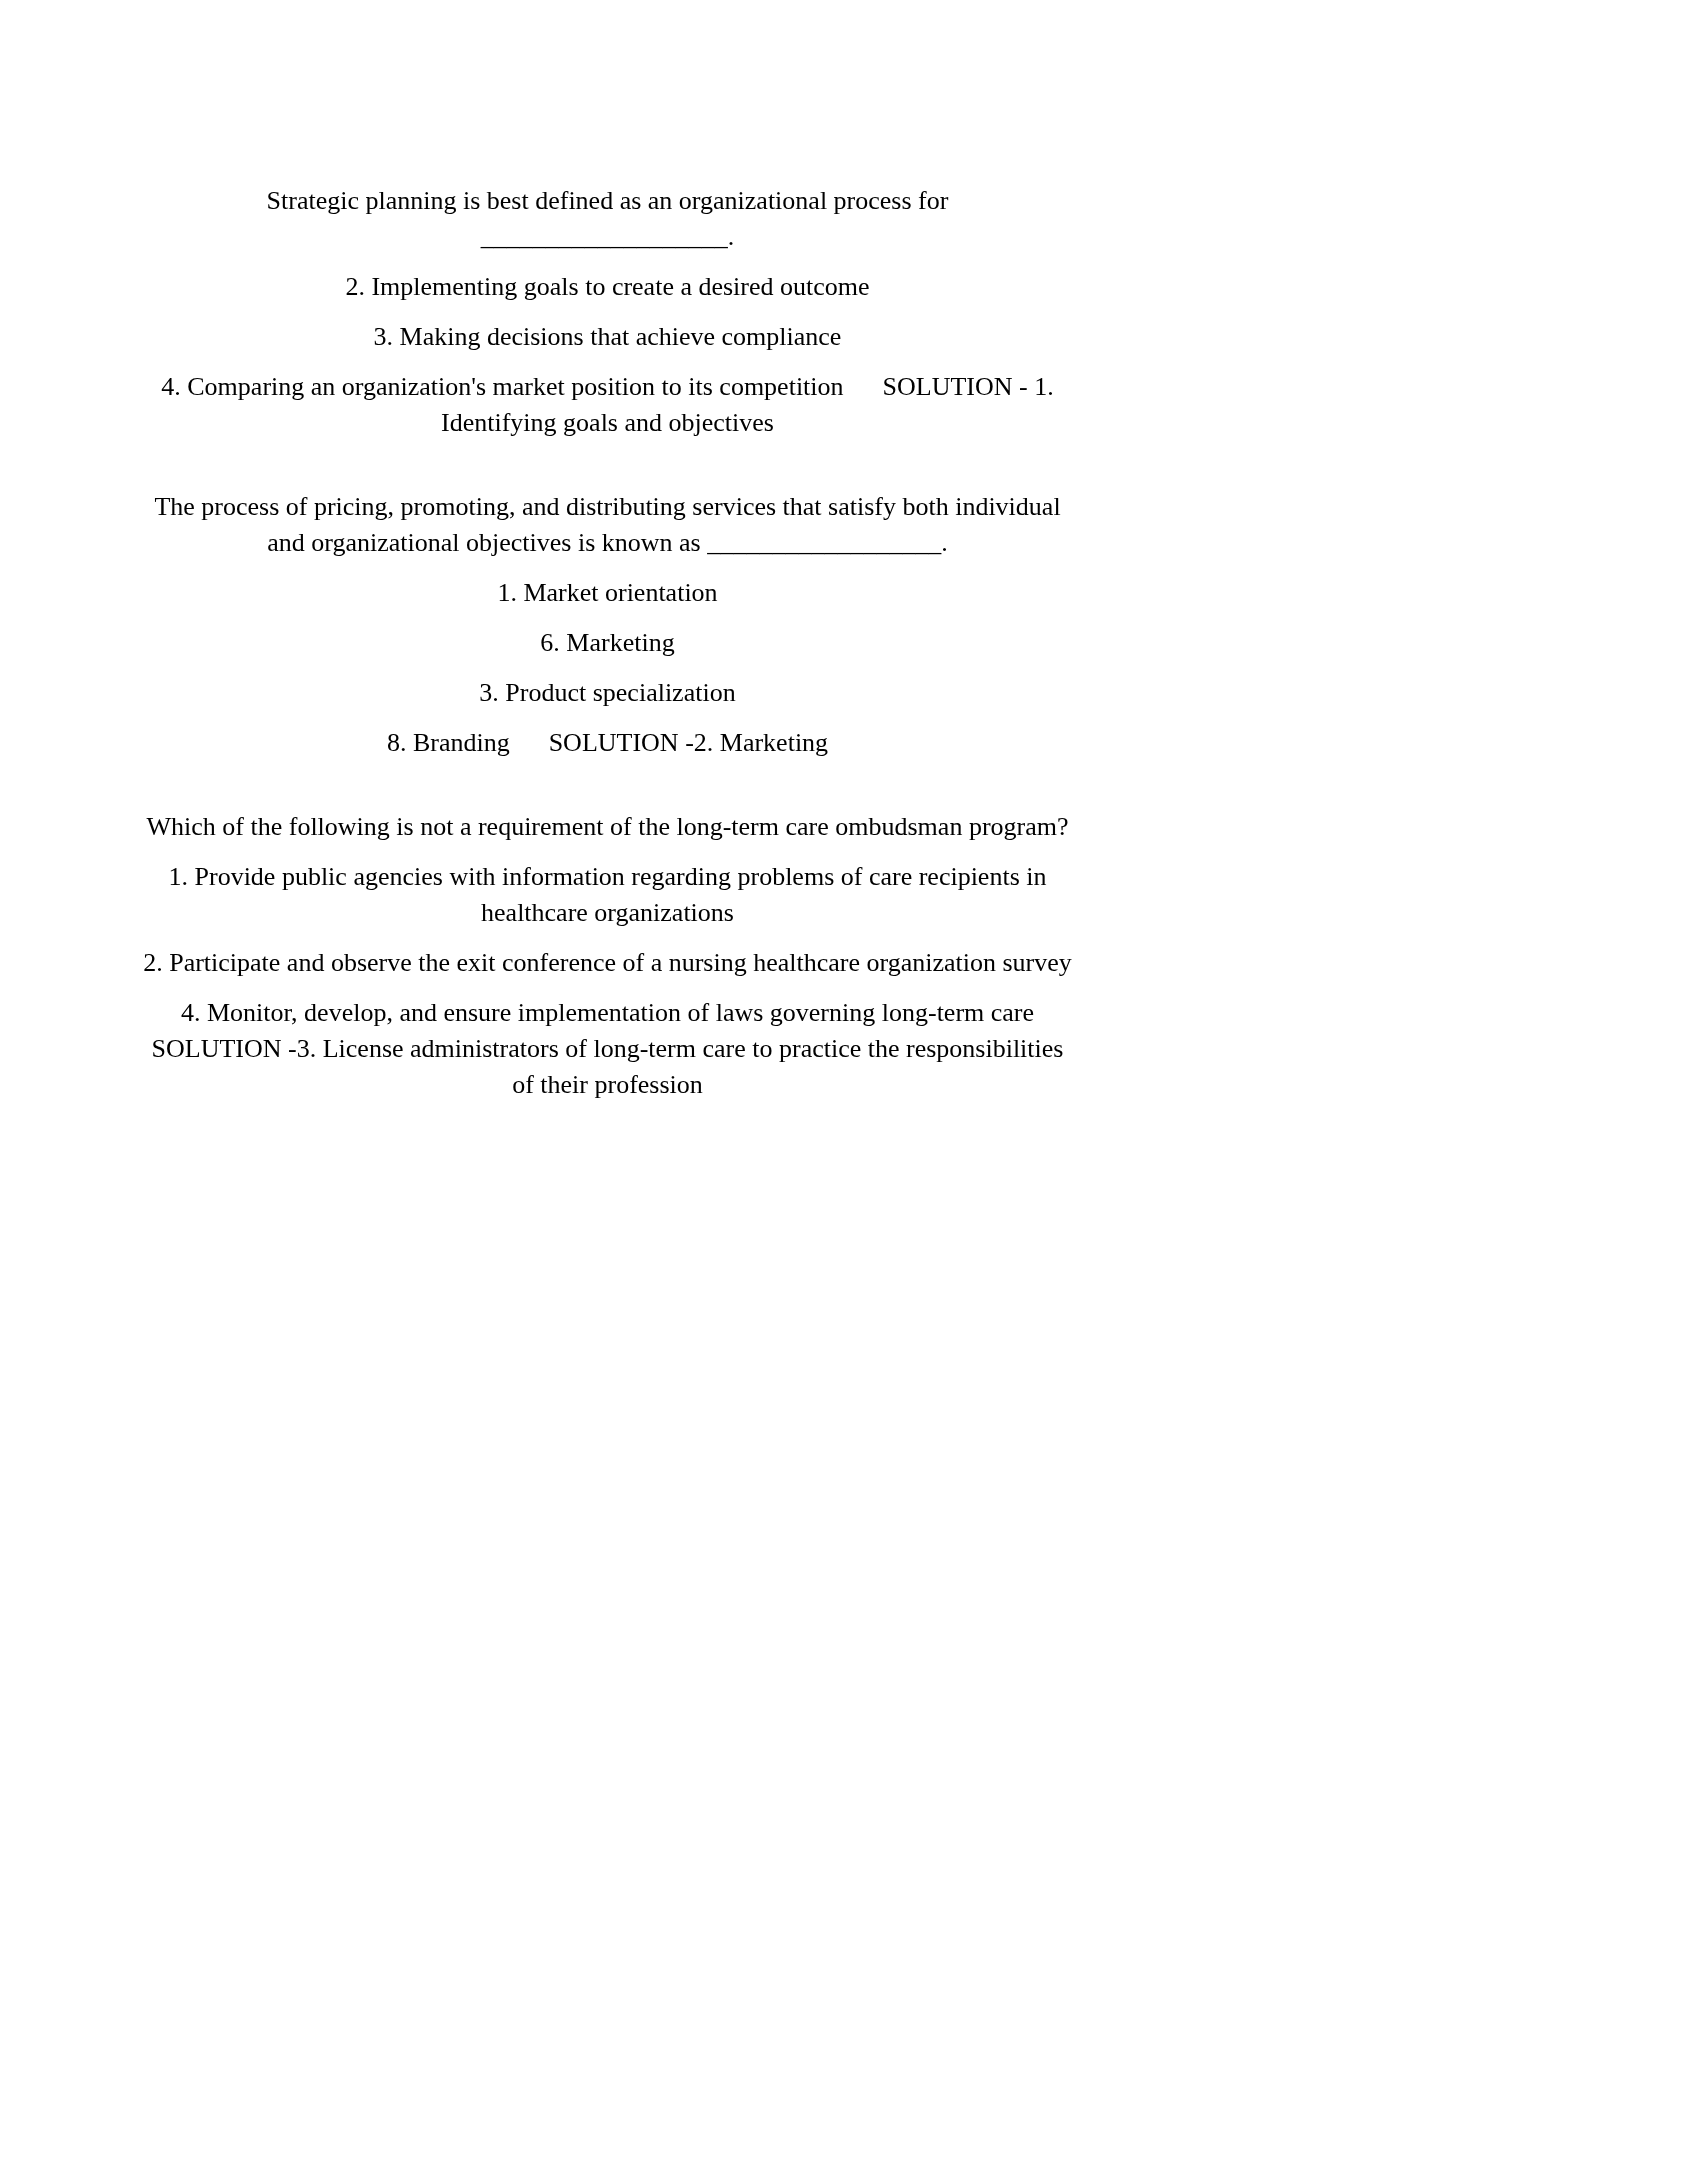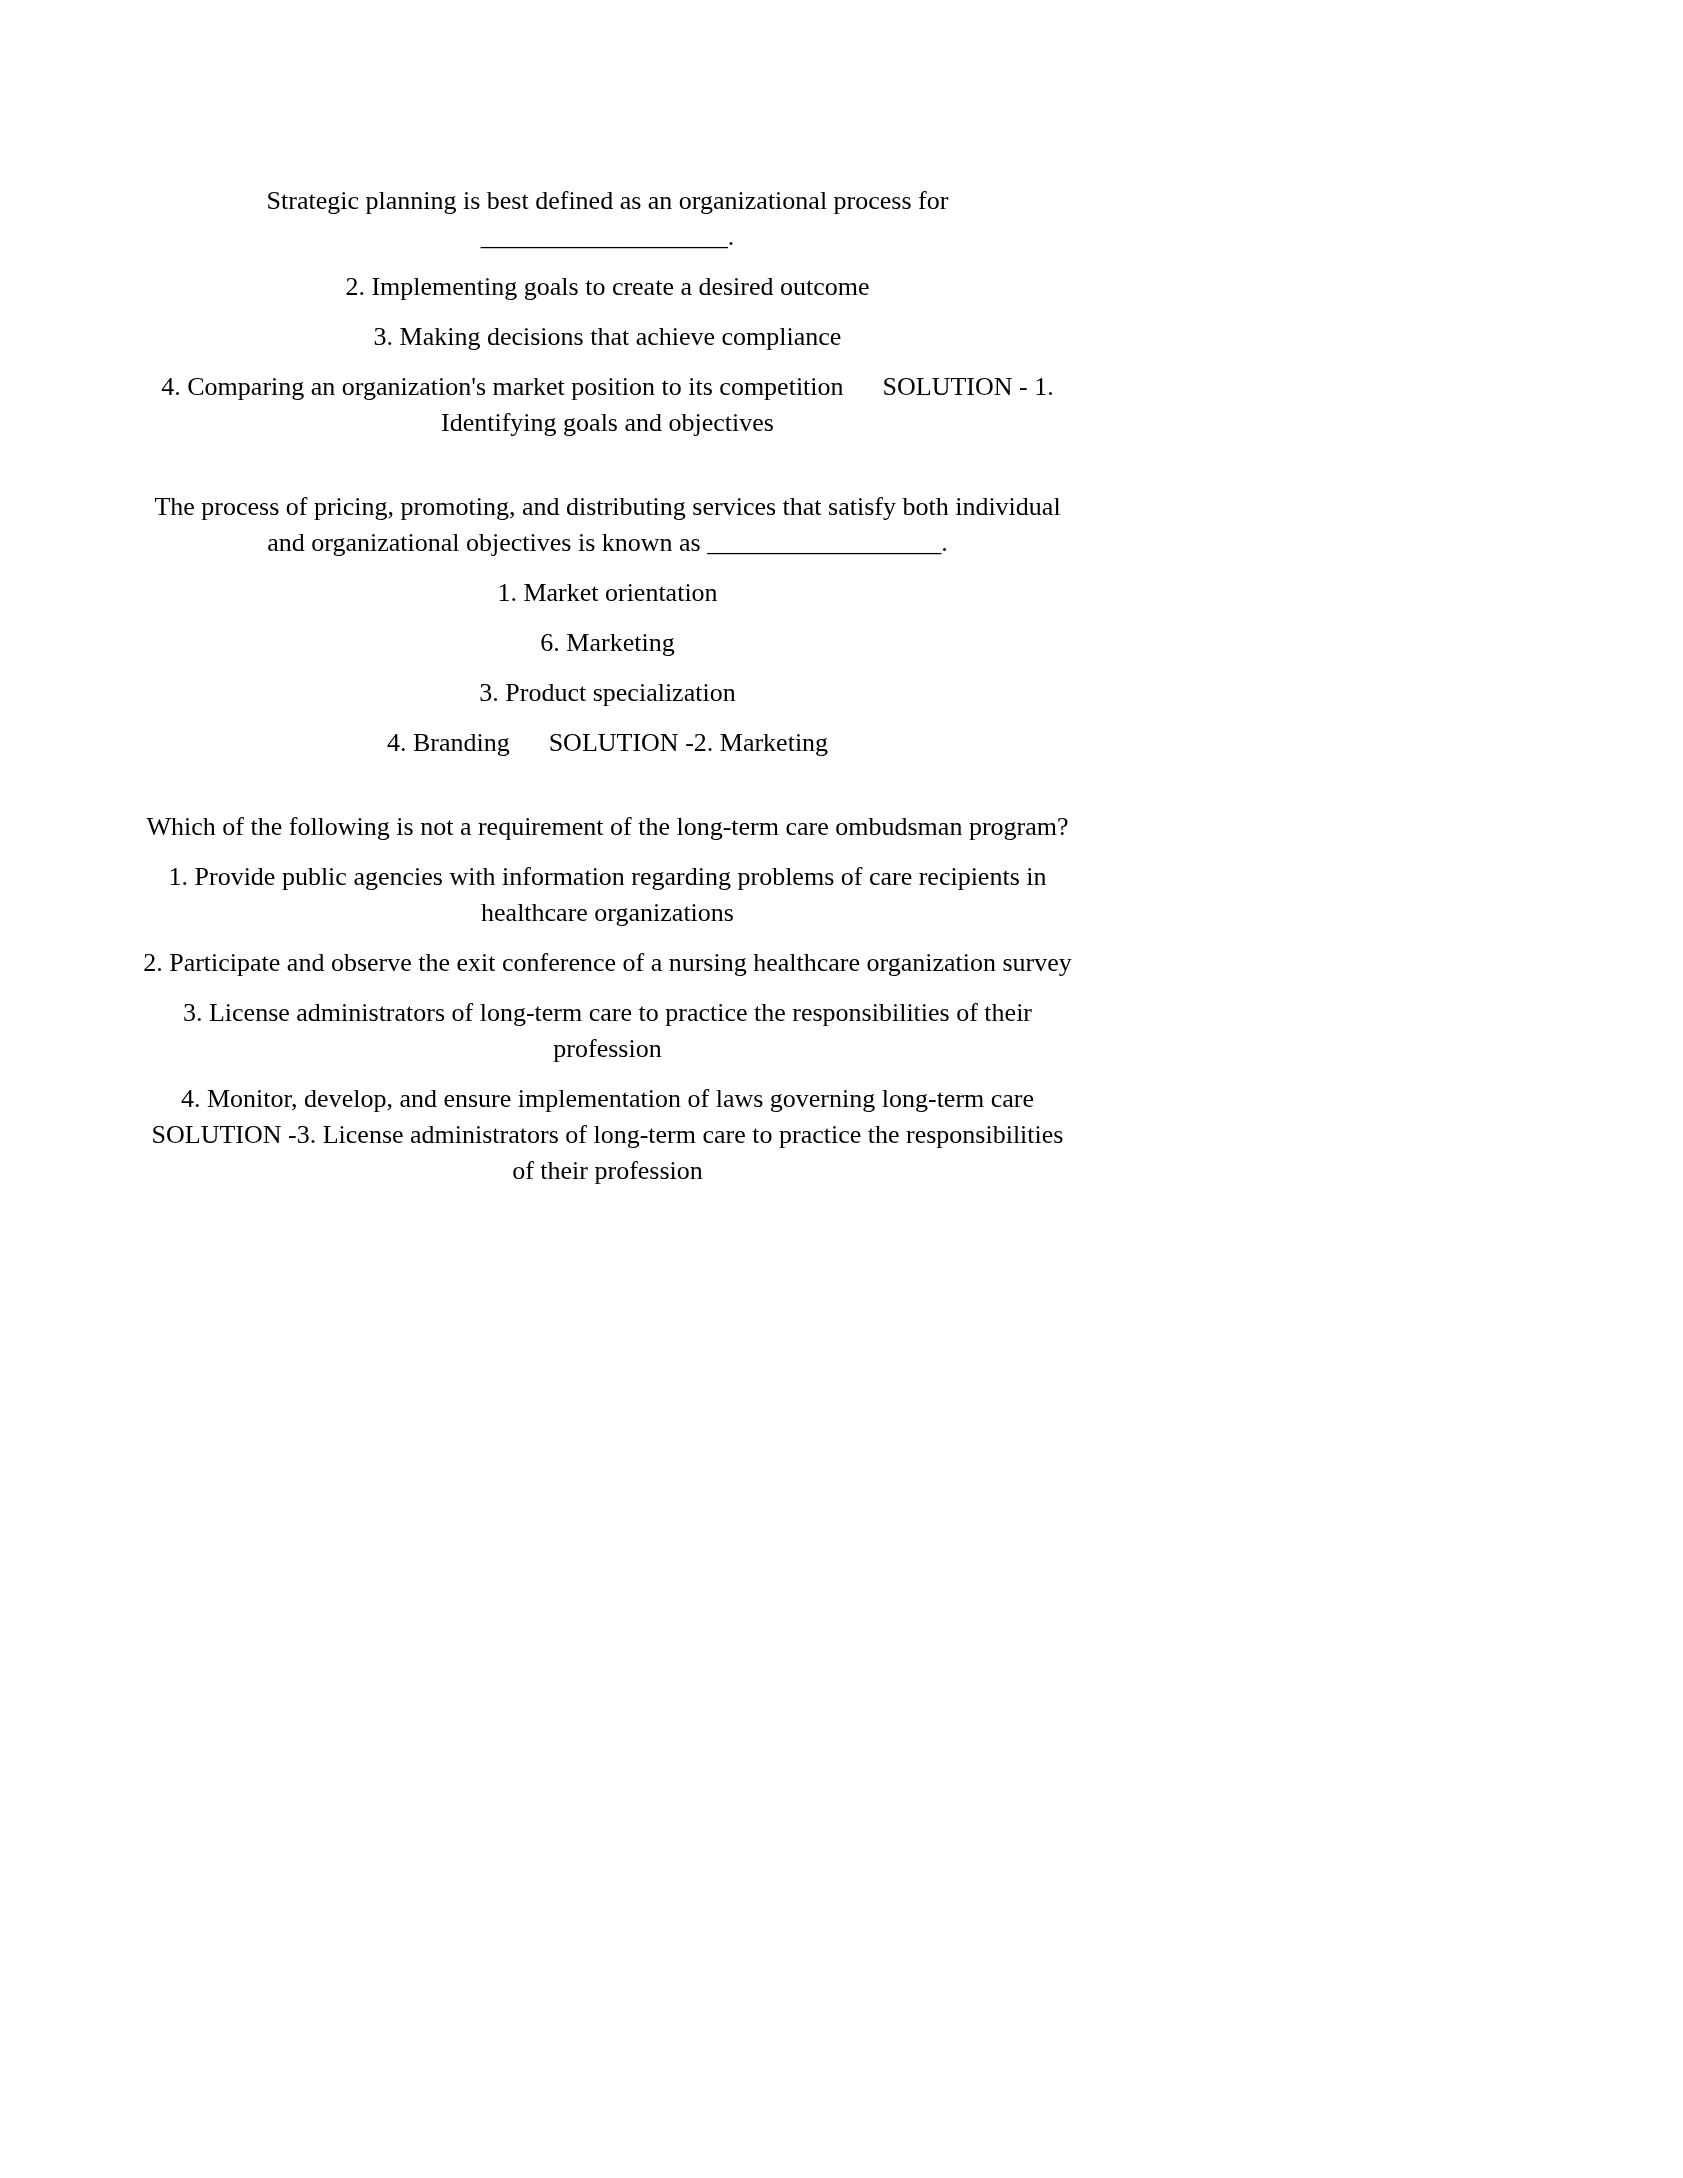--- a/index.html
+++ b/index.html
@@ -44,24 +44,23 @@
         <p class="prompt">Strategic planning is best defined as an organizational process for ___________________.</p>
         <p>2. Implementing goals to create a desired outcome</p>
         <p>3. Making decisions that achieve compliance</p>
         <p><span>4. Comparing an organization's market position to its competition</span><span>      </span><span>SOLUTION - 1. Identifying goals and objectives</span></p>
       </div>
       <div class="question">
         <p class="prompt">The process of pricing, promoting, and distributing services that satisfy both individual and organizational objectives is known as __________________.</p>
         <p>1. Market orientation</p>
         <p>6. Marketing</p>
         <p>3. Product specialization</p>
-        <p><span>4. Branding</span><span>      </span><span>SOLUTION -2. Marketing</span></p>
+        <p><span>8. Branding</span><span>      </span><span>SOLUTION -2. Marketing</span></p>
       </div>
       <div class="question">
         <p class="prompt">Which of the following is not a requirement of the long-term care ombudsman program?</p>
         <p>1. Provide public agencies with information regarding problems of care recipients in healthcare organizations</p>
         <p>2. Participate and observe the exit conference of a nursing healthcare organization survey</p>
-        <p>3. License administrators of long-term care to practice the responsibilities of their profession</p>
         <p><span>4. Monitor, develop, and ensure implementation of laws governing long-term care</span><span> </span><span>SOLUTION -3. License administrators of long-term care to practice the responsibilities of their profession</span></p>
       </div>
     </div>
 </div>
 
 
 </body></html>

